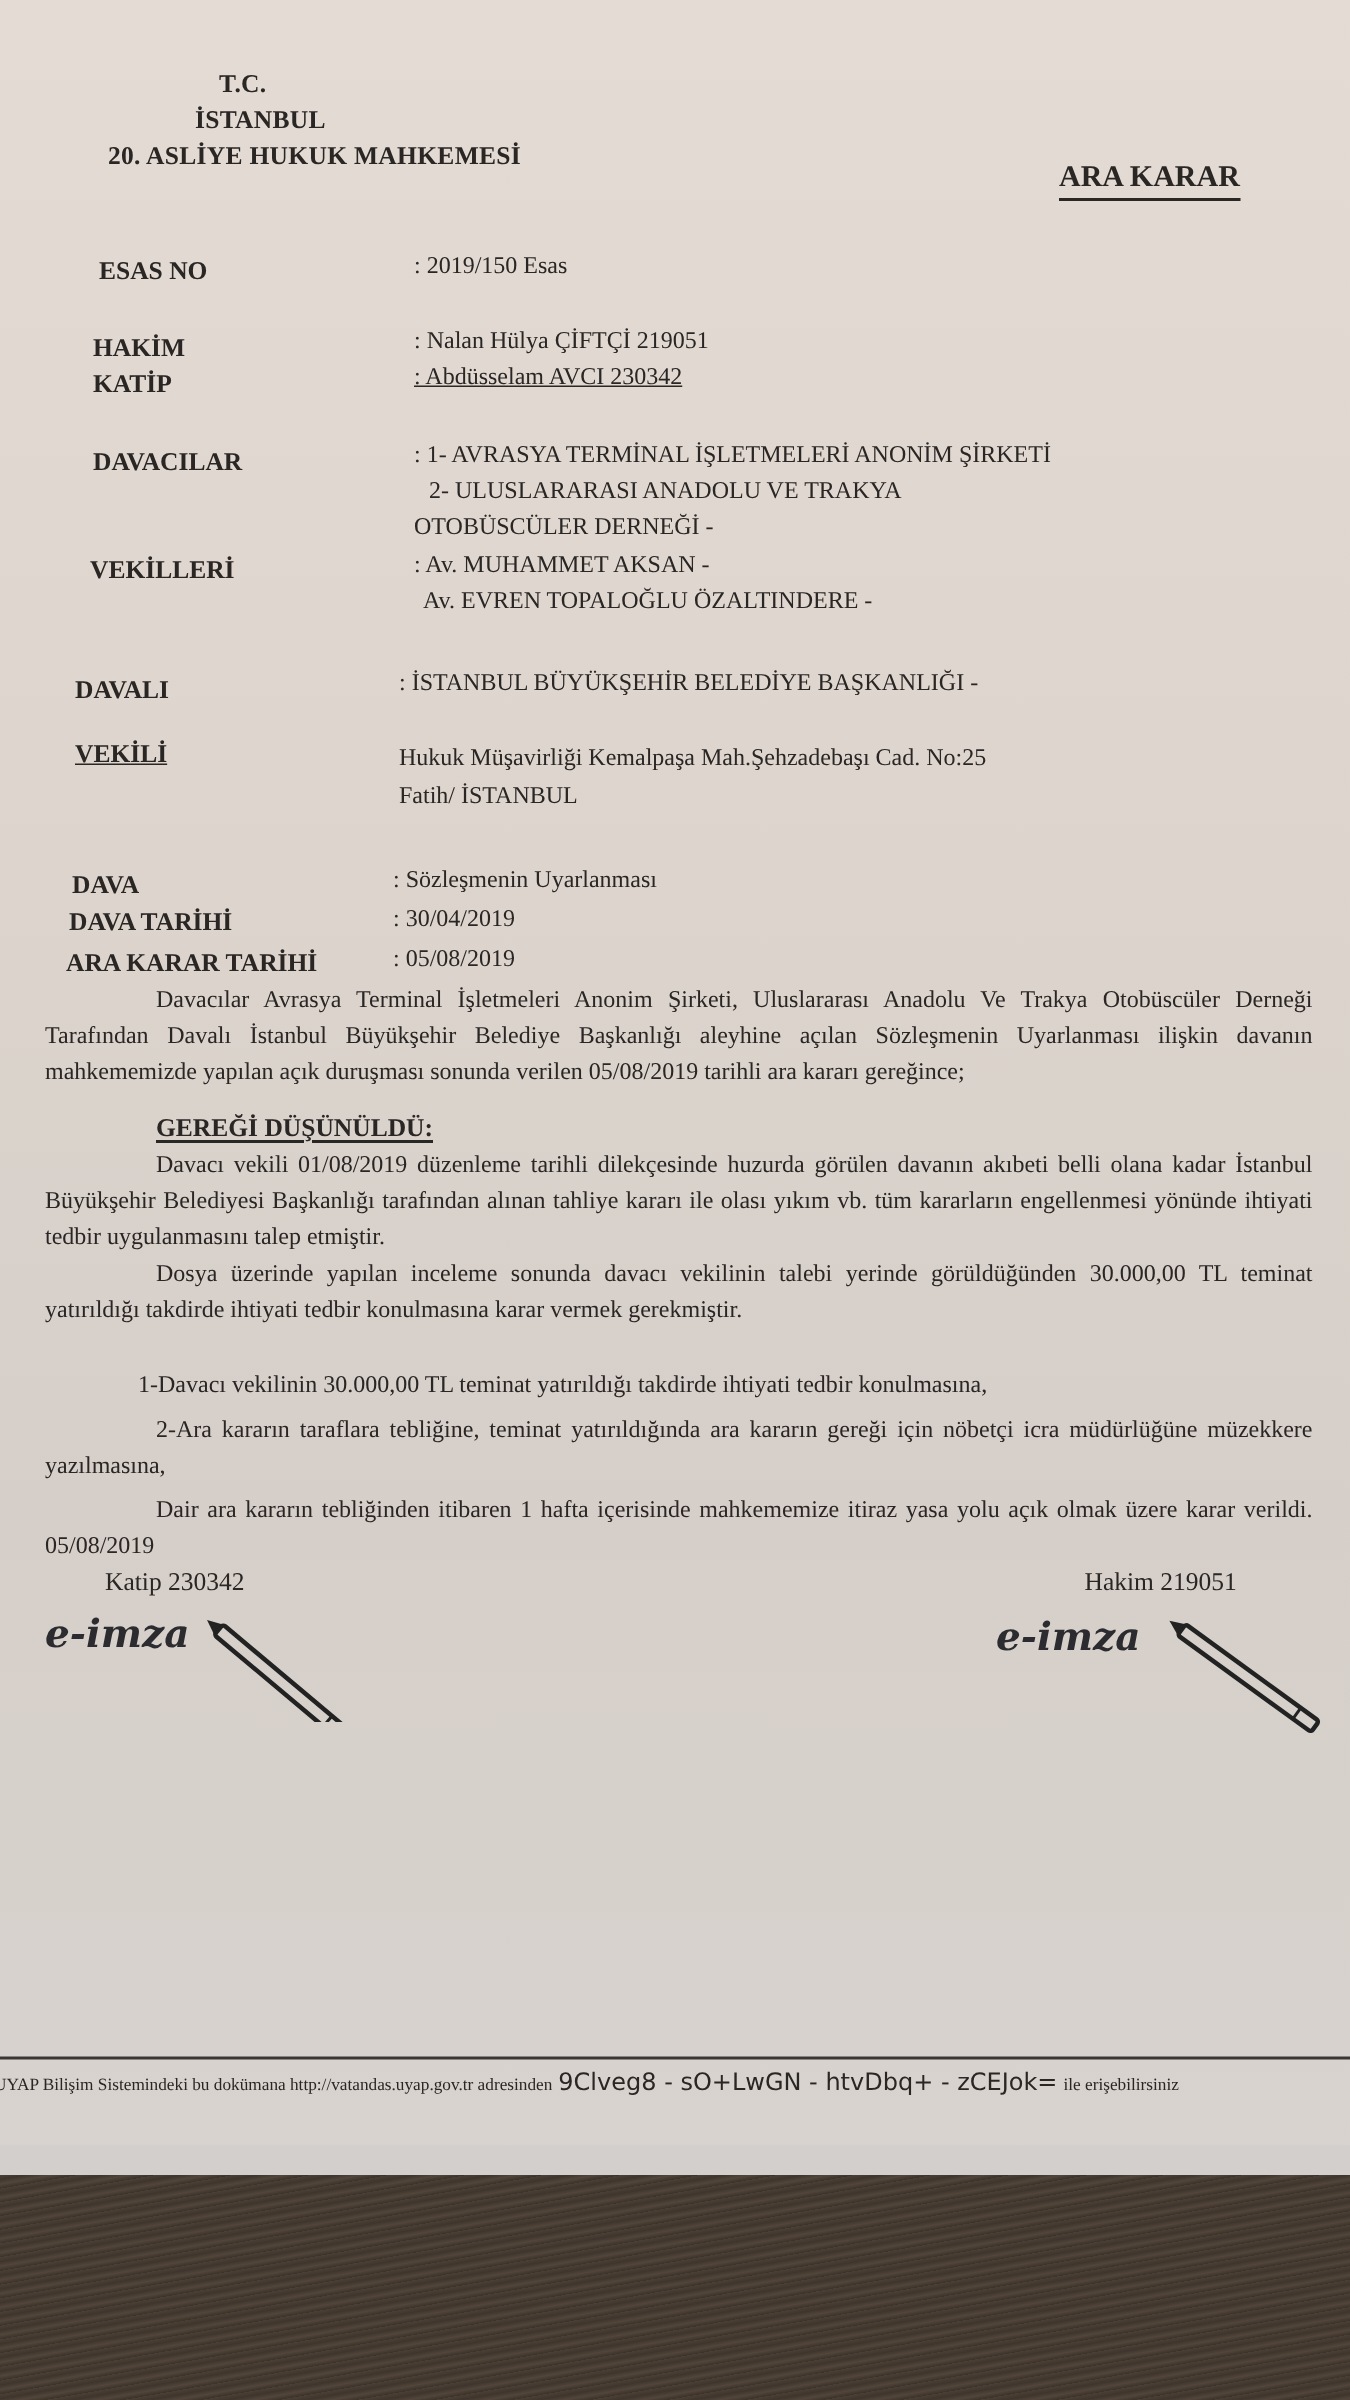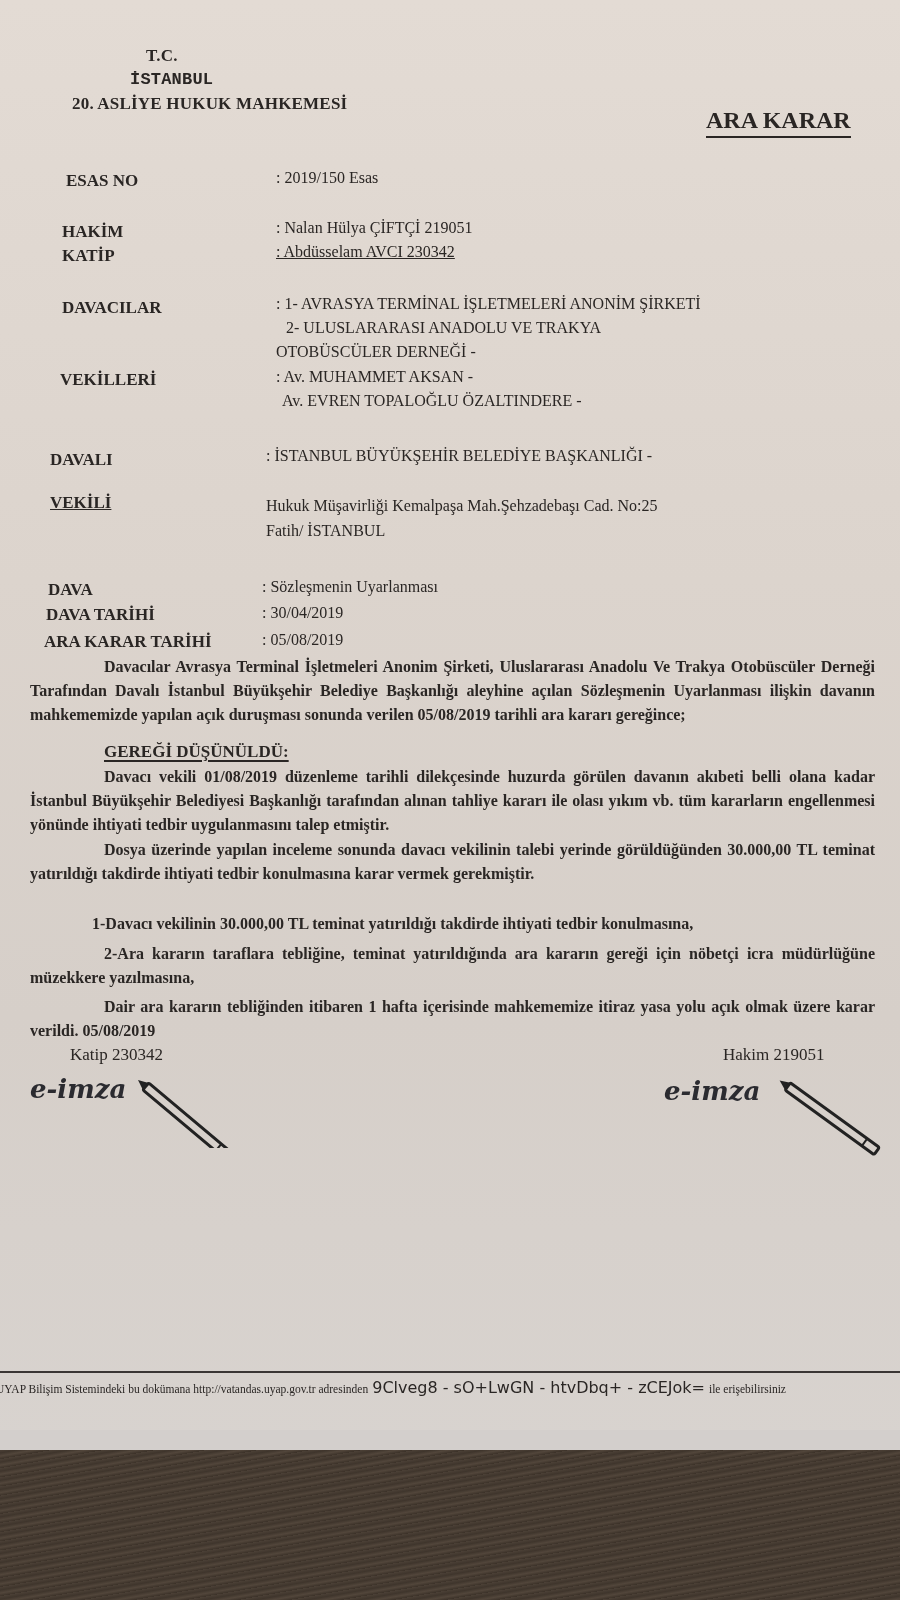--- a/index.html
+++ b/index.html
@@ -22,42 +22,42 @@
       position: absolute; left: 0; top: 1450px; width: 900px; height: 150px;
       background: repeating-linear-gradient(170deg, #4b4036 0px, #3f352c 3px, #52463b 6px, #3c3229 9px);
     }
     .abs { position: absolute; white-space: nowrap; }
     .bold { font-weight: bold; }
     .hdr { font-size: 17px; font-weight: bold; letter-spacing: 0.2px; }
     .lbl { font-size: 17px; font-weight: bold; }
     .val { font-size: 16px; }
     .para {
       position: absolute; left: 30px; width: 845px;
-      font-size: 16px; line-height: 24px; text-align: justify; font-weight: bold;
+      font-size: 16px; line-height: 24px; text-align: justify;
     }
     .indent { text-indent: 74px; }
     .underline { text-decoration: underline; text-underline-offset: 3px; text-decoration-thickness: 2px; }
     .ara-karar {
-      font-size: 24px; font-weight: bold;
+      font-size: 20px; font-weight: bold;
       border-bottom: 2px solid #2a2624; padding-bottom: 2px;
     }
     .footer-rule {
       position: absolute; left: 0; top: 1371px; width: 900px; height: 2px; background: #3a3634;
     }
     .footer-text { font-size: 11.5px; }
     .footer-code { font-family: "DejaVu Sans", sans-serif; font-size: 16px; text-align: right; }
     .esig { position: absolute; }
   </style>
 </head>
 <body>
 
 <div class="paper">
 
   <div class="abs hdr" style="left:146px; top:46px;">T.C.</div>
-  <div class="abs hdr" style="left:130px; top:70px;font-family:Liberation Mono, monospace;">İSTANBUL</div>
+  <div class="abs hdr" style="left:130px; top:70px;">İSTANBUL</div>
   <div class="abs hdr" style="left:72px; top:94px;">20. ASLİYE HUKUK MAHKEMESİ</div>
   <div class="abs ara-karar" style="left:706px; top:107px;">ARA KARAR</div>
 
   <div class="abs lbl" style="left:66px; top:171px;">ESAS NO</div>
   <div class="abs val" style="left:276px; top:169px;">: 2019/150 Esas</div>
 
   <div class="abs lbl" style="left:62px; top:222px;">HAKİM</div>
   <div class="abs val" style="left:276px; top:219px;">: Nalan Hülya ÇİFTÇİ  219051</div>
   <div class="abs lbl" style="left:62px; top:246px;">KATİP</div>
   <div class="abs val" style="left:276px; top:243px;text-decoration:underline;">: Abdüsselam AVCI  230342</div>

